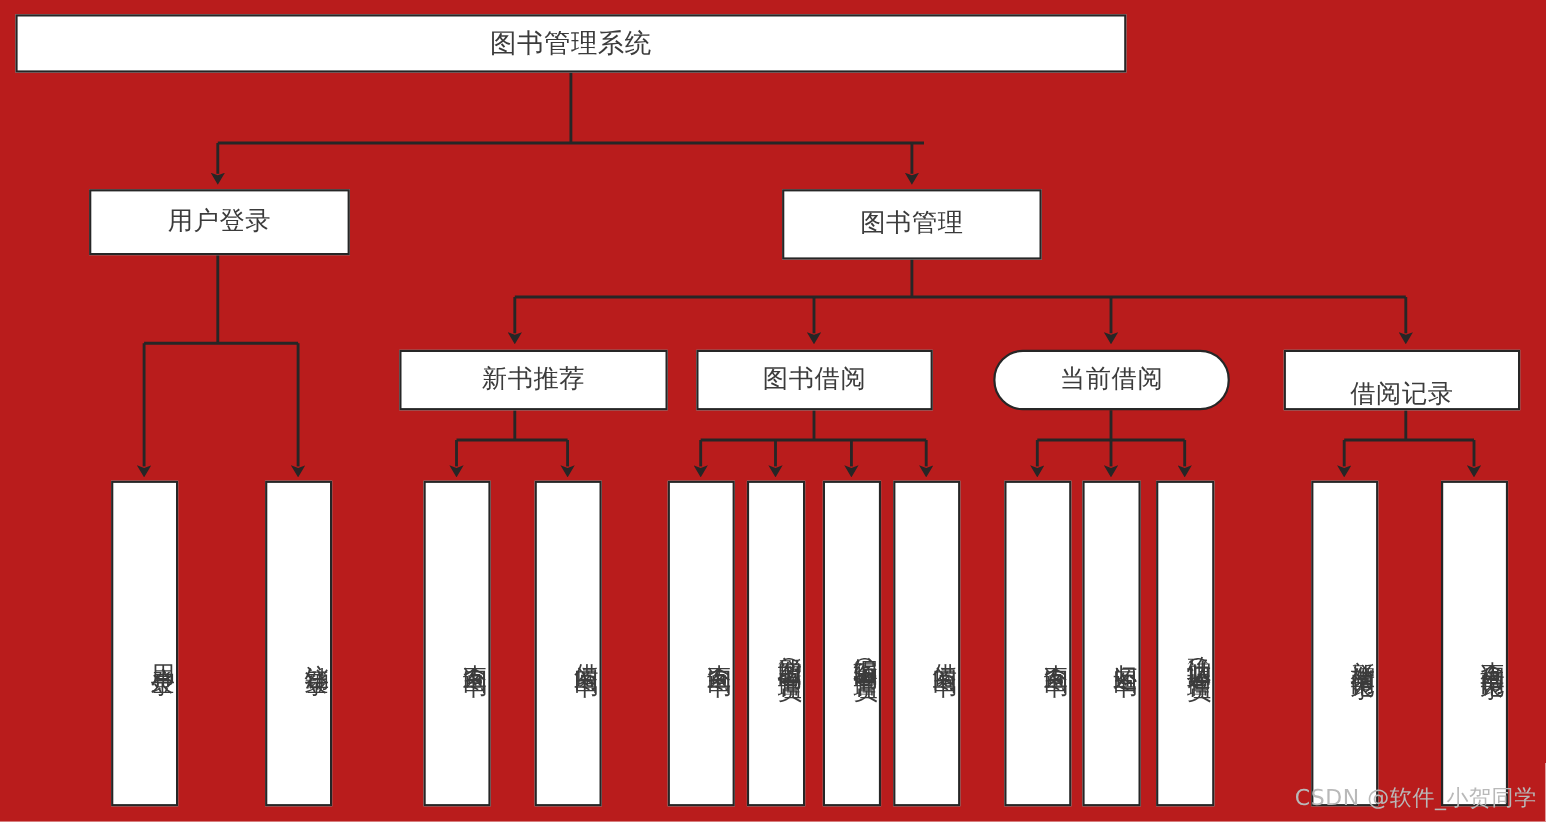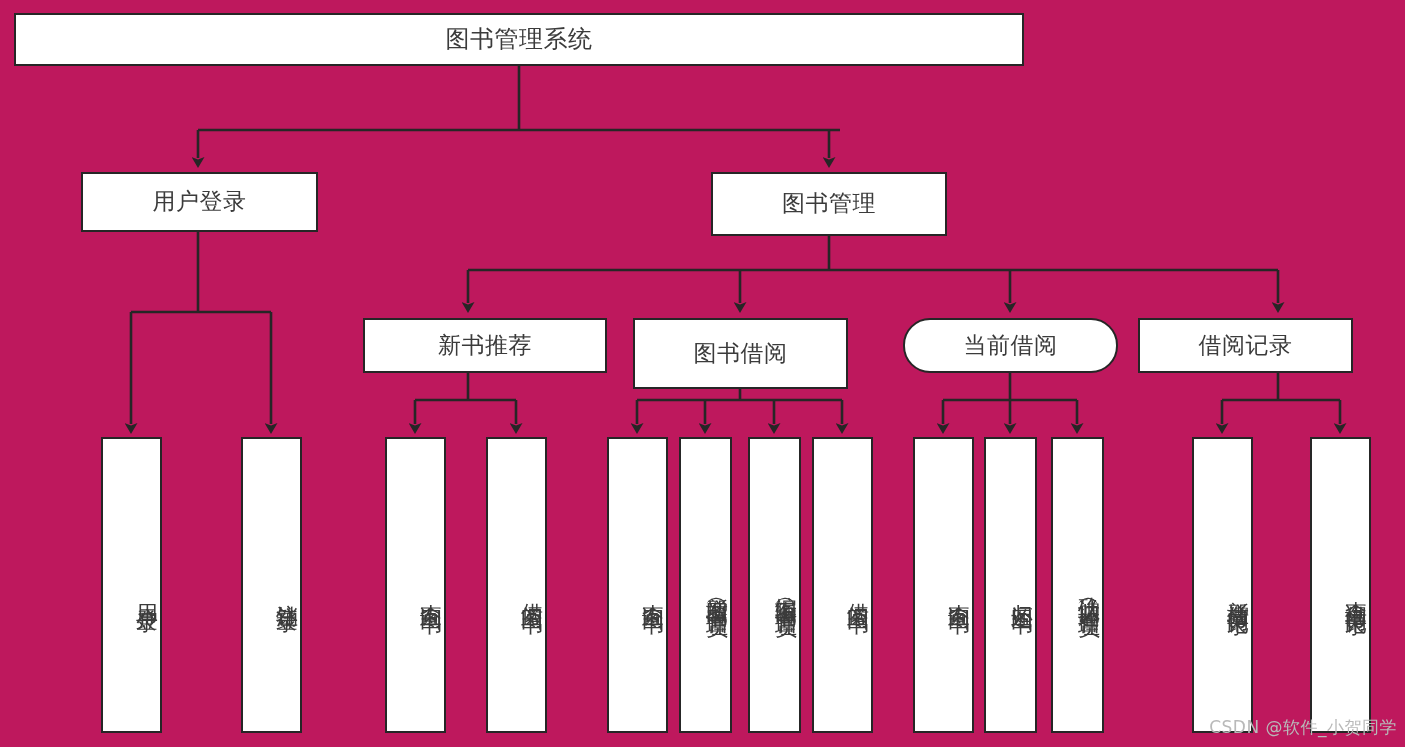--- a/index.html
+++ b/index.html
@@ -8,21 +8,21 @@
     padding: 0;
     background: #ffffff;
   }
   body {
     font-family: "DejaVu Sans", "Liberation Sans", sans-serif;
   }
   #diagram-root {
     position: relative;
     width: 1405px;
     height: 747px;
-    background: #be185d;
+    background: #b91c1c;
     overflow: hidden;
   }
   #diagram-svg {
     position: absolute;
     left: 0;
     top: 0;
     width: 1405px;
     height: 747px;
   }
   .node {
@@ -55,21 +55,21 @@
   }
   .node.v span {
     writing-mode: vertical-rl;
     text-orientation: upright;
     display: block;
   }
   #watermark {
     position: absolute;
     right: 8px;
     bottom: 8px;
-    font-size: 17px;
+    font-size: 20px;
     color: #b9b9b9;
     letter-spacing: 0.5px;
     white-space: nowrap;
     pointer-events: none;
   }
 </style>
 </head>
 <body>
 
 <div id="diagram-root">
@@ -131,27 +131,27 @@
   <div class="node h" style="left:81px; top:172px; width:237px; height:60px;">
     <span>用户登录</span>
   </div>
   <div class="node h" style="left:711px; top:172px; width:236px; height:64px;">
     <span>图书管理</span>
   </div>
 
   <div class="node h" style="left:363px; top:318px; width:244px; height:55px;">
     <span>新书推荐</span>
   </div>
-  <div class="node h" style="left:633px; top:318px; width:215px; height:71px;">
+  <div class="node h" style="left:633px; top:318px; width:215px; height:55px;">
     <span>图书借阅</span>
   </div>
   <div class="node h" style="left:903px; top:318px; width:215px; height:55px;border-radius:27px;">
     <span>当前借阅</span>
   </div>
-  <div class="node h" style="left:1138px; top:318px; width:215px; height:55px;">
+  <div class="node h" style="left:1167px; top:318px; width:215px; height:55px;align-items:flex-end;">
     <span>借阅记录</span>
   </div>
 
   <div class="node v" style="left:101px; top:437px; width:61px; height:296px;">
     <span>用户登录</span>
   </div>
   <div class="node v" style="left:241px; top:437px; width:61px; height:296px;">
     <span>注销登录</span>
   </div>
 

